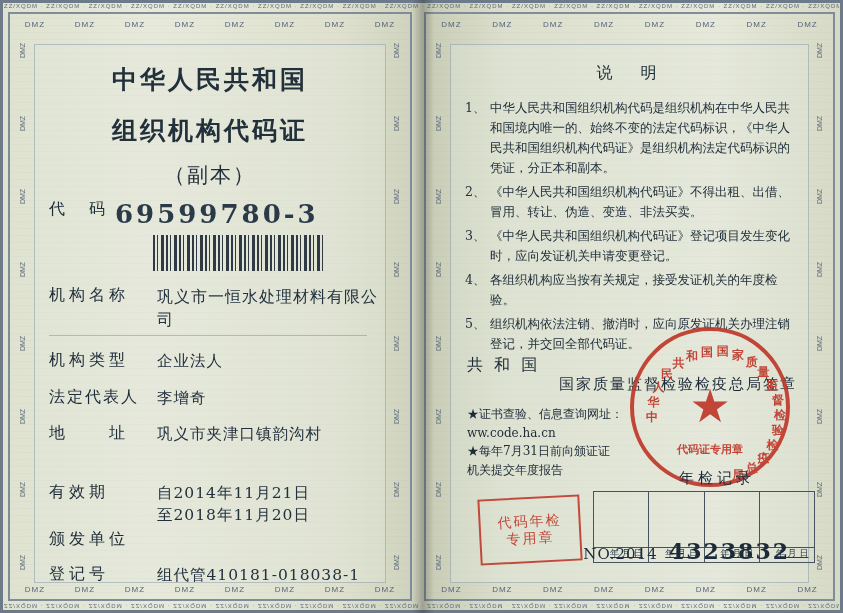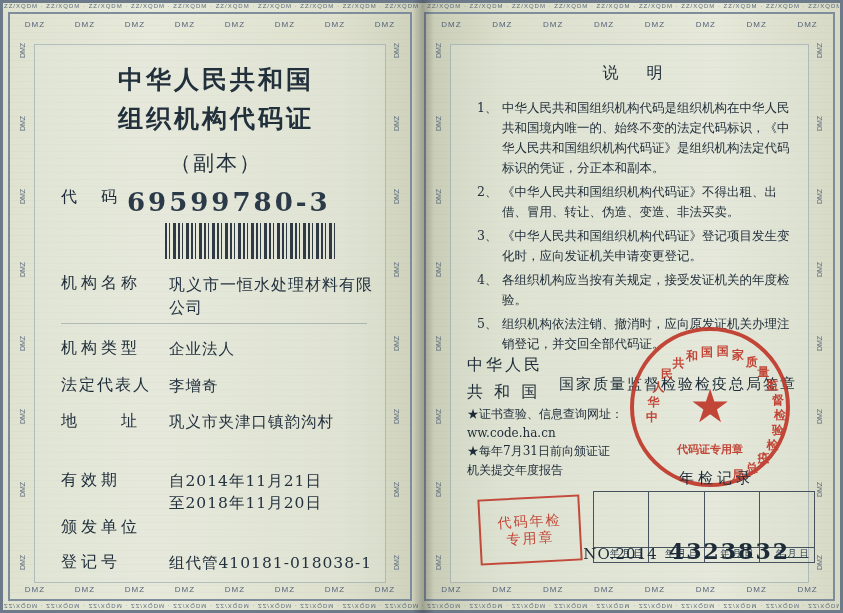--- a/index.html
+++ b/index.html
@@ -51,30 +51,29 @@
     font-size:8px;color:#55637a;
     display:flex;justify-content:space-around;align-items:center;
     letter-spacing:1px;
   }
   .doc-body{
     position:absolute;
     left:24px;right:24px;top:30px;bottom:16px;
     background:rgba(225,231,221,0.35);
     border:1px solid rgba(120,140,160,0.45);
     box-sizing:border-box;
-    padding-left:12px;
   }
   
   .title1,.title2{
     text-align:center;font-weight:bold;color:#22303c;
     font-family:"DejaVu Serif", serif;
     letter-spacing:3px;
   }
   .title1{font-size:25px;margin-top:18px;}
-  .title2{font-size:25px;margin-top:6px;}
+  .title2{font-size:25px;margin-top:18px;}
   .subtitle{
     text-align:center;font-size:21px;color:#22303c;margin-top:14px;
     font-family:"DejaVu Serif", serif;letter-spacing:2px;
   }
   .code-row{
     display:flex;align-items:flex-start;margin-top:10px;padding-left:14px;
   }
   .lbl{
     color:#1d2b38;font-size:16px;font-family:"DejaVu Serif", serif;
     letter-spacing:4px;white-space:nowrap;
@@ -366,21 +365,20 @@
             <div class="notice-idx">4、</div>
             <div>各组织机构应当按有关规定，接受发证机关的年度检验。</div>
           </div>
           <div class="notice-item">
             <div class="notice-idx">5、</div>
             <div>组织机构依法注销、撤消时，应向原发证机关办理注销登记，并交回全部代码证。</div>
           </div>
         </div>
 
         <div class="org-block">
-          <div>中华人民</div>
           <div>共 和 国</div>
         </div>
         <div class="org-sign">国家质量监督检验检疫总局签章</div>
 
         <div class="star-lines">
           <div>★证书查验、信息查询网址：</div>
           <div>ww.code.ha.cn</div>
           <div>★每年7月31日前向颁证证</div>
           <div>机关提交年度报告</div>
         </div>

